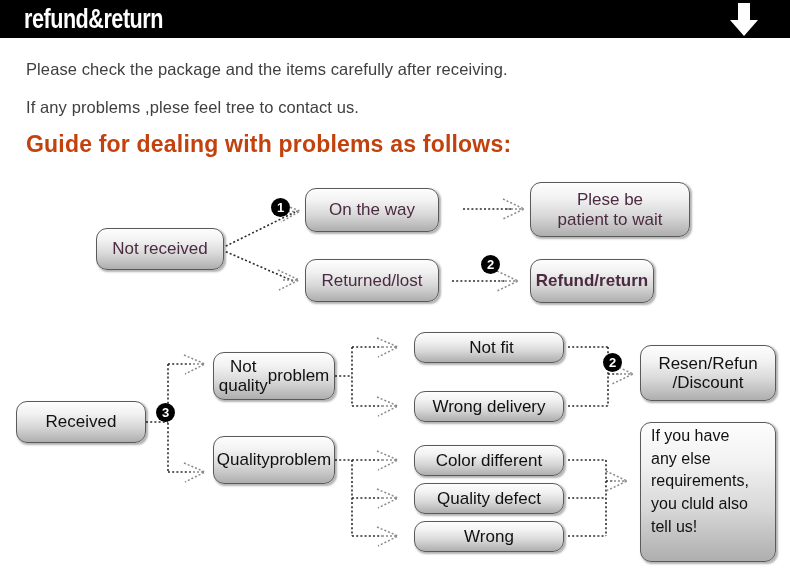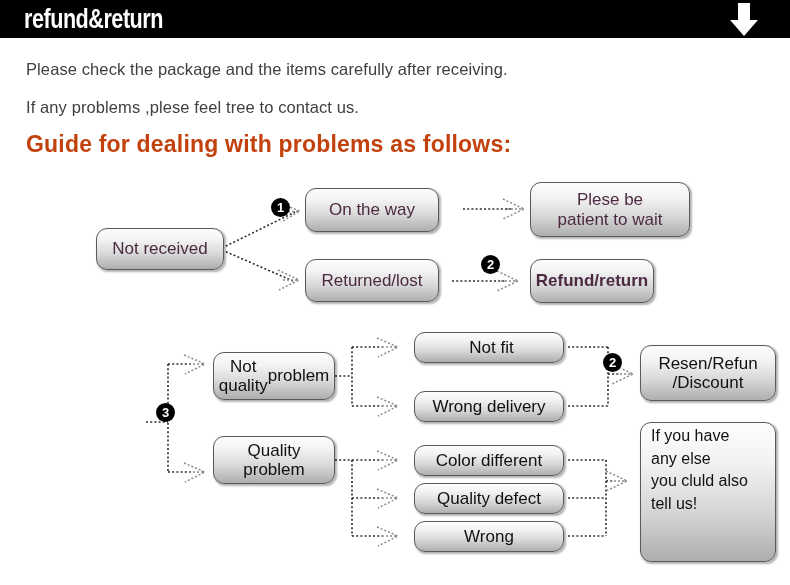--- a/index.html
+++ b/index.html
@@ -209,46 +209,48 @@
   <div class="box purple" style="left:530px; top:182px; width:160px; height:55px; flex-direction:column;">
     <span>Plese be</span>
     <span>patient to wait</span>
   </div>
 
   <div class="box purple" style="left:530px; top:259px; width:124px; height:44px;font-weight:bold;">Refund/return</div>
 
   <div class="num-circle" style="left:271px; top:198px;">1</div>
   <div class="num-circle" style="left:481px; top:255px;">2</div>
 
+  <div class="box" style="left:16px; top:401px; width:130px; height:42px;">Received</div>
 
   <div class="num-circle" style="left:156px; top:403px;">3</div>
 
   <div class="box" style="left:213px; top:352px; width:122px; height:48px; flex-direction:row;">
     <span>Not quality</span>
     <span>problem</span>
   </div>
 
-  <div class="box" style="left:213px; top:436px; width:122px; height:48px; flex-direction:column;">
+  <div class="box" style="left:213px; top:436px; width:122px; height:48px; flex-direction:row;">
     <span>Quality</span>
     <span>problem</span>
   </div>
 
   <div class="box" style="left:414px; top:332px; width:150px; height:31px;padding-left:11px;">Not fit</div>
   <div class="box" style="left:414px; top:391px; width:150px; height:31px;">Wrong delivery</div>
   <div class="box" style="left:414px; top:445px; width:150px; height:31px;">Color different</div>
   <div class="box" style="left:414px; top:483px; width:150px; height:31px;">Quality defect</div>
   <div class="box" style="left:414px; top:521px; width:150px; height:31px;">Wrong</div>
 
   <div class="num-circle" style="left:603px; top:353px;">2</div>
 
   <div class="box" style="left:640px; top:345px; width:136px; height:56px; flex-direction:column;">
     <span>Resen/Refun</span>
     <span>/Discount</span>
   </div>
 
   <div class="box leftalign" style="left:640px; top:422px; width:136px; height:140px; flex-direction:column; align-items:flex-start; justify-content:flex-start;">
     <span>If you have</span>
     <span>any else</span>
+    <span>requirements,</span>
     <span>you cluld also</span>
     <span>tell us!</span>
   </div>
 
 </div>
 
 </body></html>

